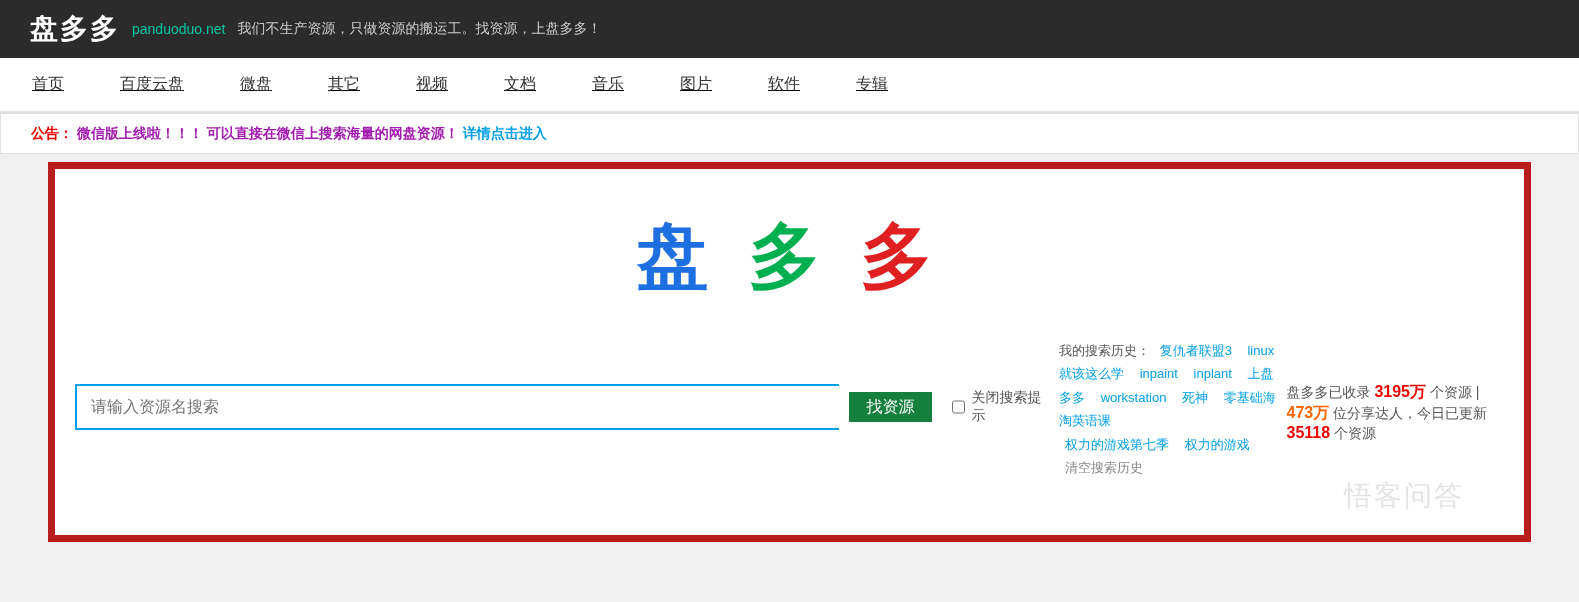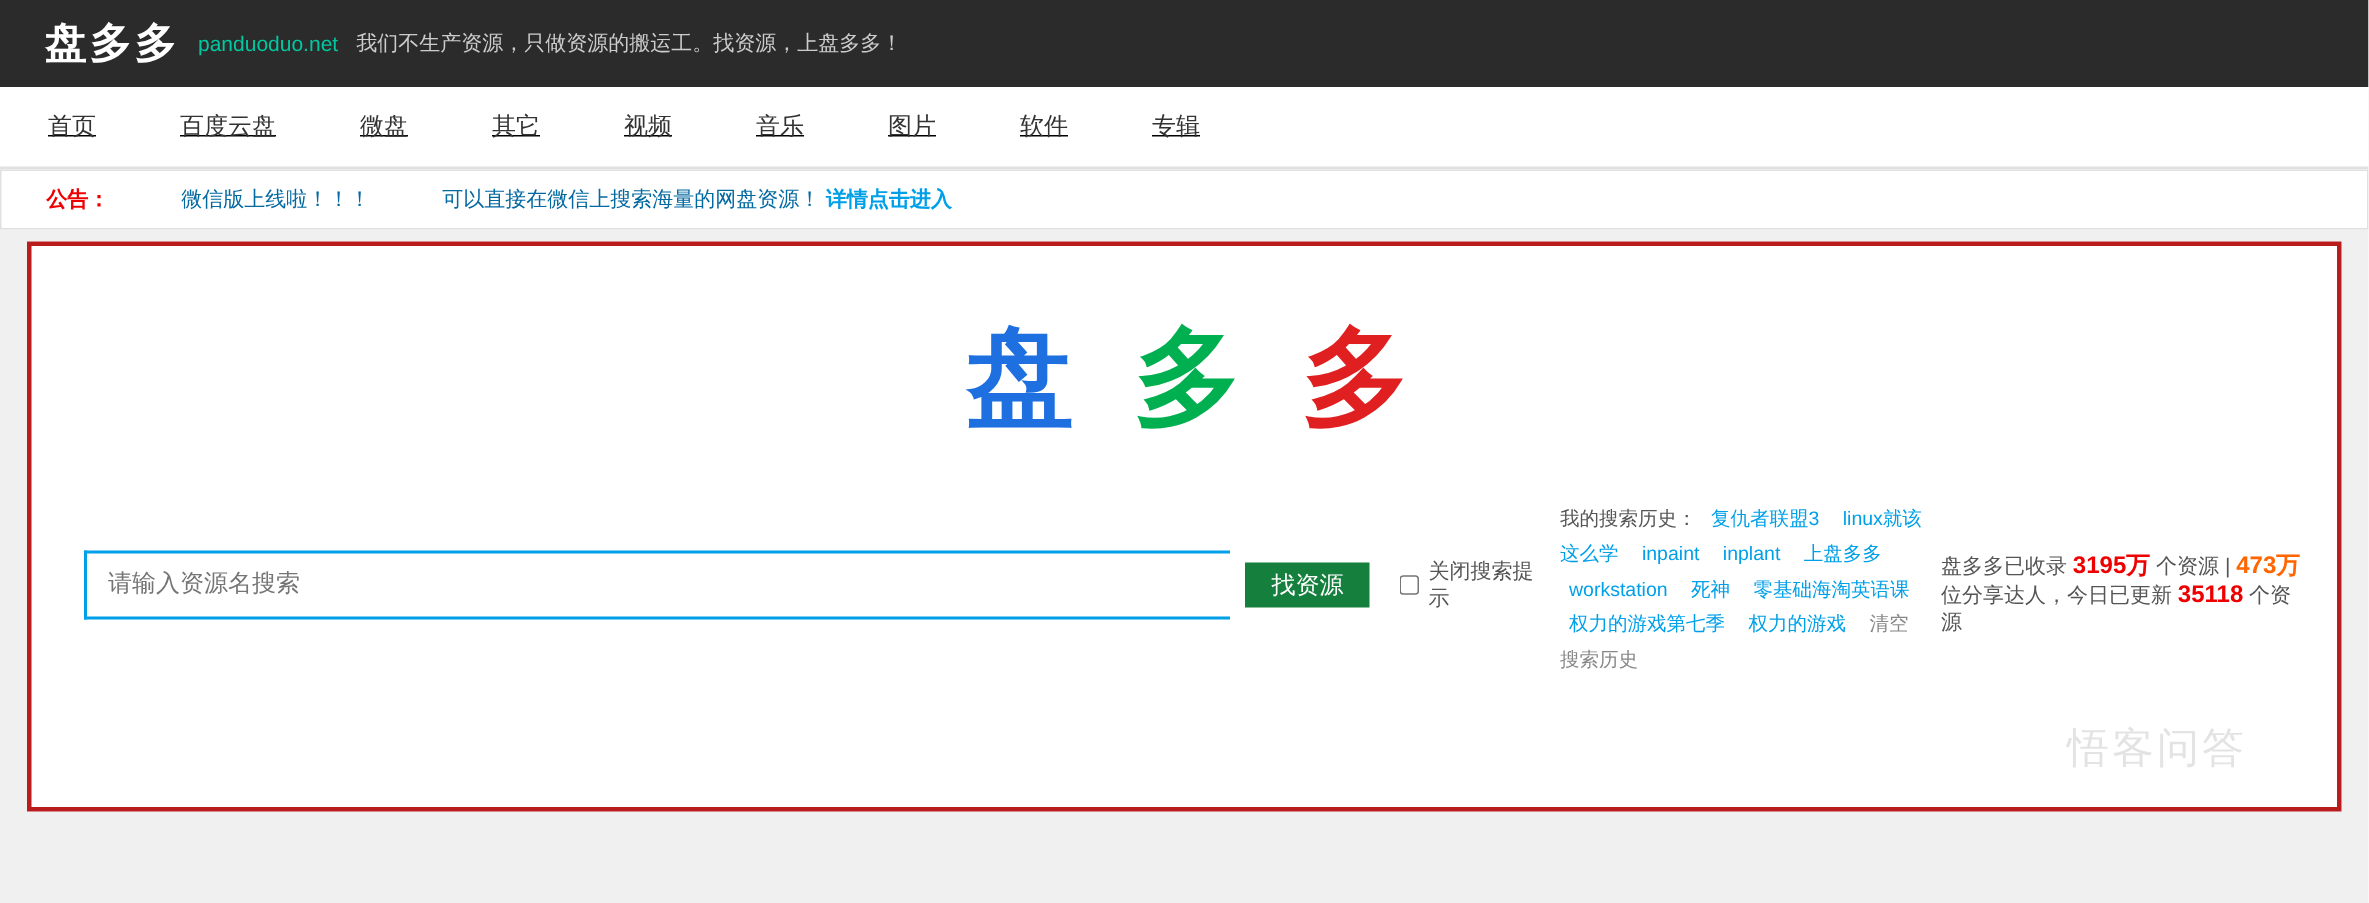--- a/index.html
+++ b/index.html
@@ -54,36 +54,35 @@
     }
     .notice-text {
       font-size: 14px;
       color: #333;
     }
     .notice-text .label {
       color: #e00;
       font-weight: bold;
     }
     .notice-text .highlight {
-      color: #0369a1;
-      font-weight: normal;
-      margin-left: 44px;
+      color: #a21caf;
+      font-weight: bold;
     }
     .notice-text .link {
       color: #00a0e9;
       cursor: pointer;
       font-weight: bold;
     }
 
     
     .main {
       background: #fff;
-      margin: 8px 18px;
-      padding: 40px 20px 30px 35px;
-      border: 3px solid #b91c1c;
+      margin: 8px 48px;
+      padding: 40px 20px 30px 20px;
+      border: 7px solid #b91c1c;
       min-height: 380px;
     }
 
     
     .big-logo {
       text-align: center;
       margin-bottom: 30px;
     }
     .big-logo-text {
       font-size: 72px;
@@ -198,20 +197,21 @@
   <span class="header-domain">panduoduo.net</span>
   <span class="header-slogan">我们不生产资源，只做资源的搬运工。找资源，上盘多多！</span>
 </div>
 
 <nav class="nav">
   <span class="nav-item">首页</span>
   <span class="nav-item">百度云盘</span>
   <span class="nav-item">微盘</span>
   <span class="nav-item">其它</span>
   <span class="nav-item">视频</span>
+  <span class="nav-item">文档</span>
   <span class="nav-item">音乐</span>
   <span class="nav-item">图片</span>
   <span class="nav-item">软件</span>
   <span class="nav-item">专辑</span>
 </nav>
 
 <div class="notice-bar">
   <span class="notice-text">
     <span class="label">公告：</span>
     <span class="highlight">微信版上线啦！！！</span>

